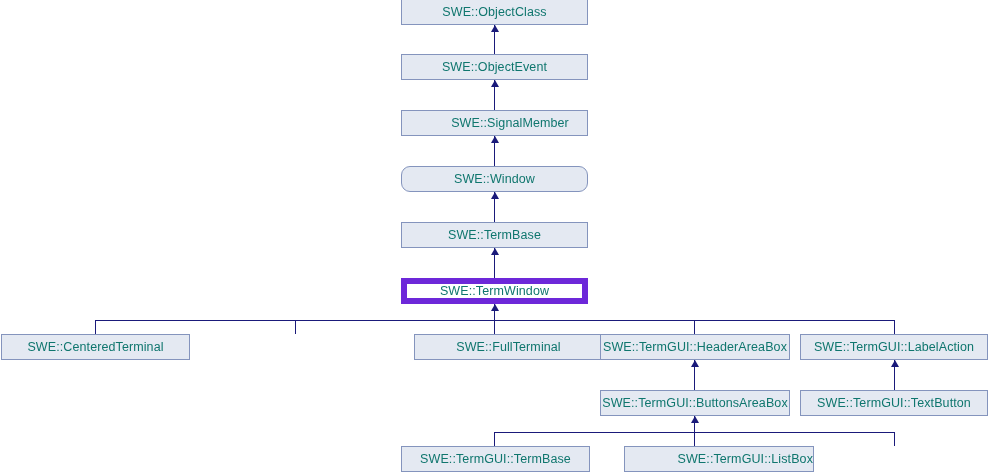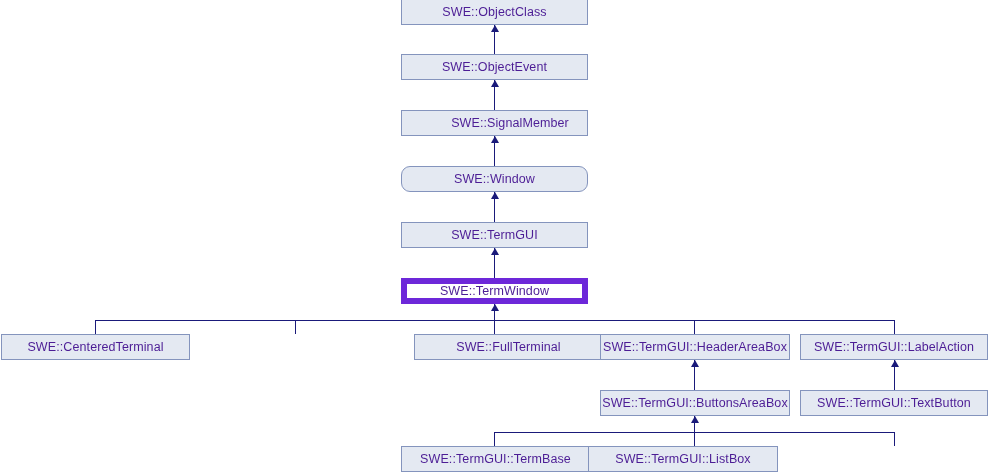--- a/index.html
+++ b/index.html
@@ -13,21 +13,21 @@
     height: 472px;
     background: #ffffff;
     font-family: "Liberation Sans", sans-serif;
     overflow: hidden;
   }
   .node {
     position: absolute;
     box-sizing: border-box;
     background: #e4e9f2;
     border: 1px solid #8494bd;
-    color: #4c1d95;
+    color: #0f766e;
     font-size: 12.5px;
     line-height: 1;
     display: flex;
     align-items: center;
     justify-content: center;
     white-space: nowrap;
     letter-spacing: 0.1px;
   }
   .node.current {
     background: #ffffff;
@@ -99,21 +99,21 @@
   <div class="node" style="left:401px; top:54px; width:187px; height:26px;">
     <span class="node-label">SWE::ObjectEvent</span>
   </div>
   <div class="node" style="left:401px; top:110px; width:187px; height:26px;padding-left:31px;">
     <span class="node-label">SWE::SignalMember</span>
   </div>
   <div class="node" style="left:401px; top:166px; width:187px; height:26px;border-radius:9px;">
     <span class="node-label">SWE::Window</span>
   </div>
   <div class="node" style="left:401px; top:222px; width:187px; height:26px;">
-    <span class="node-label">SWE::TermGUI</span>
+    <span class="node-label">SWE::TermBase</span>
   </div>
   <div class="node current" style="left:401px; top:278px; width:187px; height:26px;">
     <span class="node-label">SWE::TermWindow</span>
   </div>
 
   <div class="node" style="left:1px; top:334px; width:189px; height:26px;">
     <span class="node-label">SWE::CenteredTerminal</span>
   </div>
   <div class="node" style="left:401px; top:334px; width:189px; height:26px;margin-left:13px;">
     <span class="node-label">SWE::FullTerminal</span>
@@ -128,17 +128,17 @@
   <div class="node" style="left:600px; top:390px; width:190px; height:26px;">
     <span class="node-label">SWE::TermGUI::ButtonsAreaBox</span>
   </div>
   <div class="node" style="left:800px; top:390px; width:188px; height:26px;">
     <span class="node-label">SWE::TermGUI::TextButton</span>
   </div>
 
   <div class="node" style="left:401px; top:446px; width:189px; height:26px;">
     <span class="node-label">SWE::TermGUI::TermBase</span>
   </div>
-  <div class="node" style="left:588px; top:446px; width:190px; height:26px;">
+  <div class="node" style="left:624px; top:446px; width:190px; height:26px;justify-content:flex-end;">
     <span class="node-label">SWE::TermGUI::ListBox</span>
   </div>
 
 </div>
 
 </body></html>

